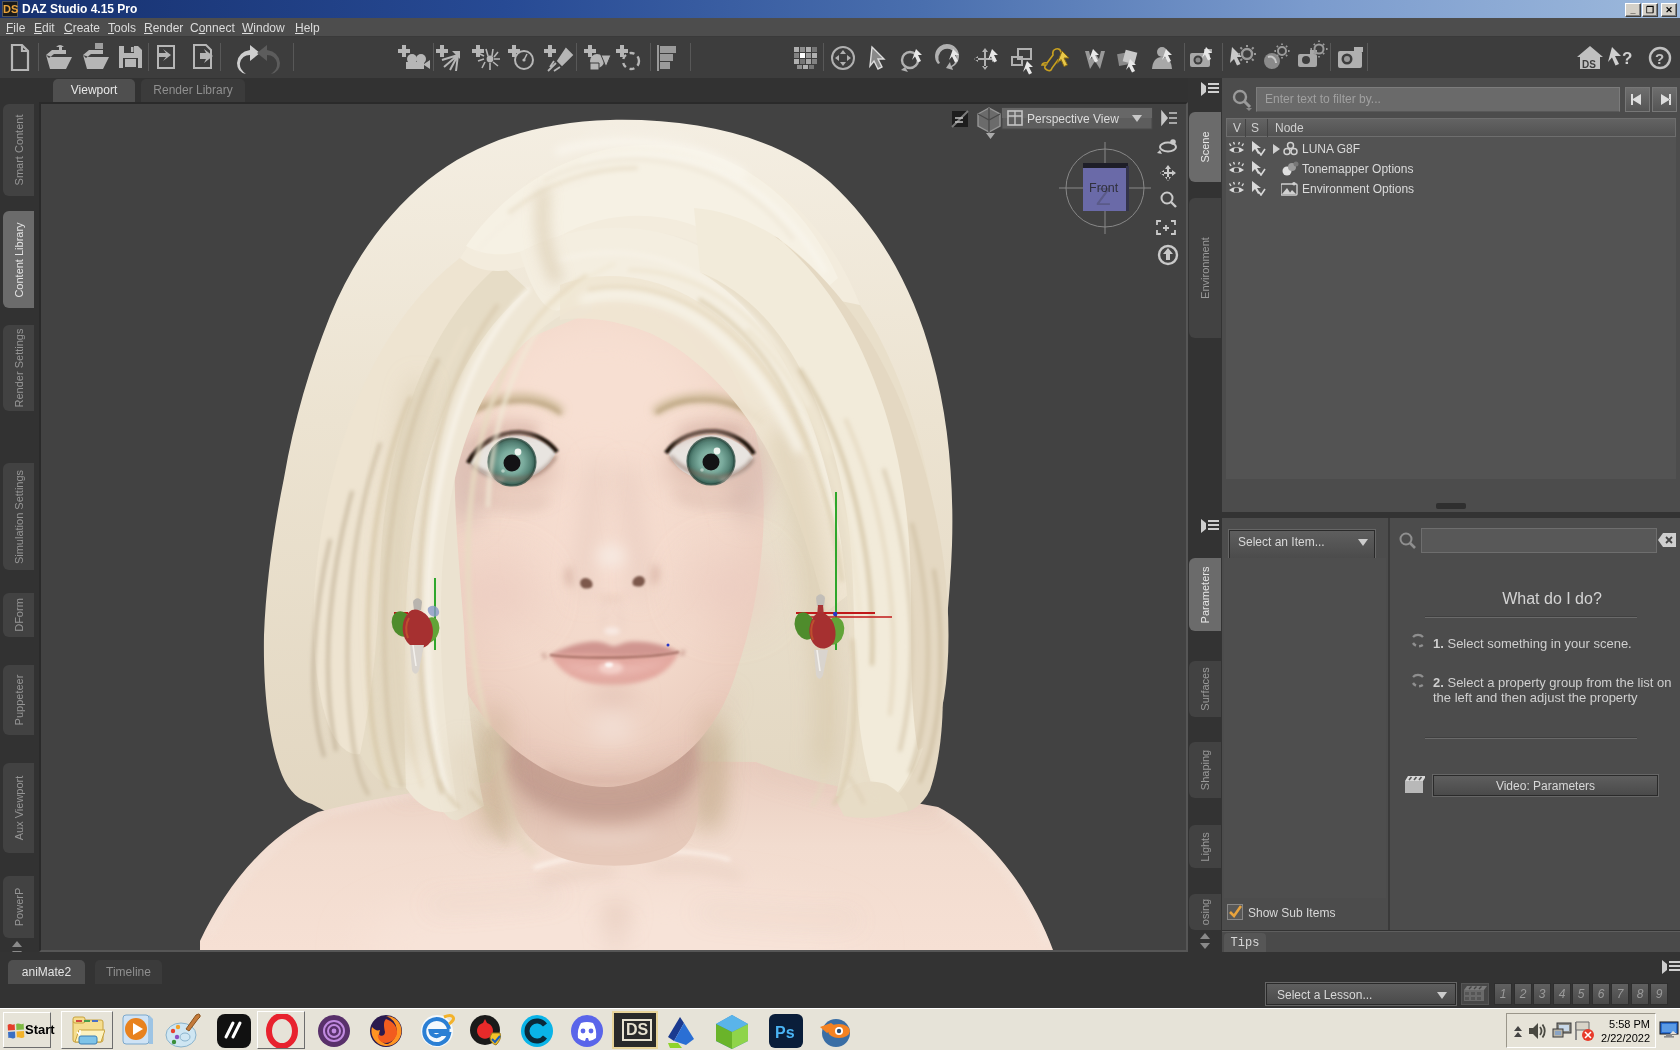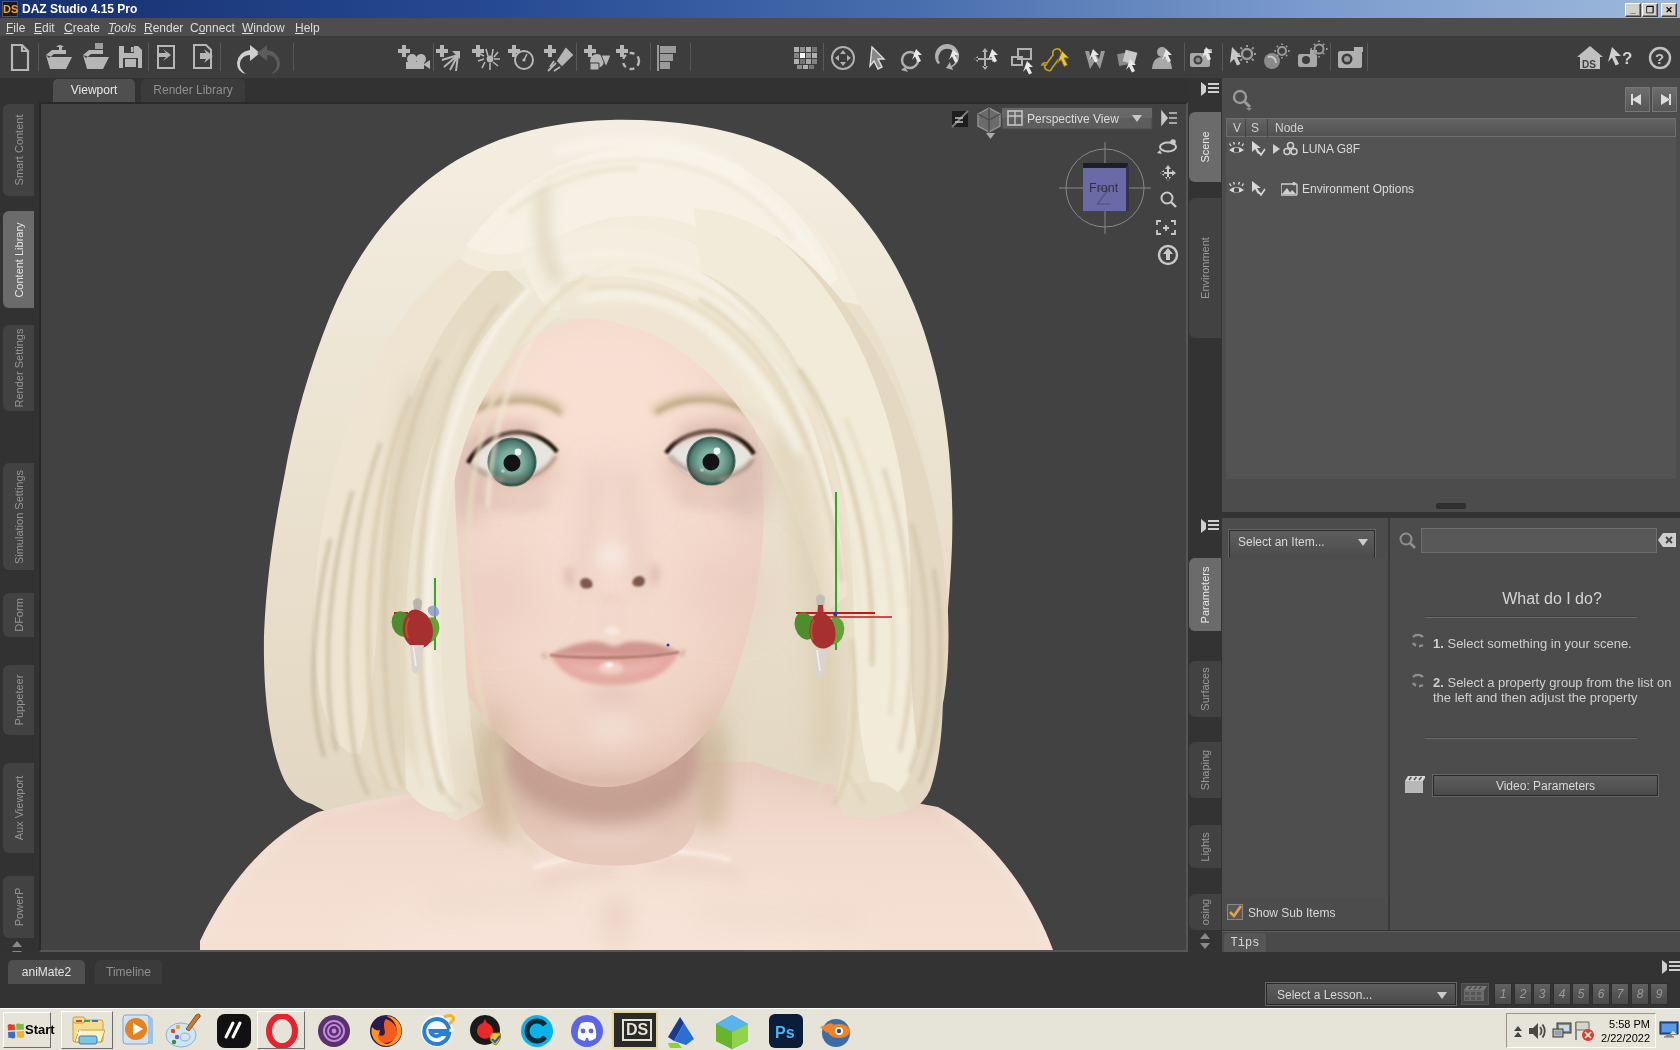--- a/index.html
+++ b/index.html
@@ -78,21 +78,21 @@
     <div id="title-text" class="abs">DAZ Studio 4.15 Pro</div>
     <div class="winbtn abs" style="left:1625px;">_</div>
     <div class="winbtn abs" style="left:1642px;">❐</div>
     <div class="winbtn abs" style="left:1661px;">✕</div>
   </div>
 
   <div id="menubar" class="abs">
     <div class="menu-item" style="left:6px;"><u>F</u>ile</div>
     <div class="menu-item" style="left:34px;"><u>E</u>dit</div>
     <div class="menu-item" style="left:64px;"><u>C</u>reate</div>
-    <div class="menu-item" style="left:108px;font-style:italic;"><u>T</u>ools</div>
+    <div class="menu-item" style="left:108px;"><u>T</u>ools</div>
     <div class="menu-item" style="left:144px;"><u>R</u>ender</div>
     <div class="menu-item" style="left:190px;">C<u>o</u>nnect</div>
     <div class="menu-item" style="left:242px;"><u>W</u>indow</div>
     <div class="menu-item" style="left:295px;"><u>H</u>elp</div>
   </div>
 
   <div id="toolbar" class="abs">
   <svg width="1680" height="41" viewBox="0 0 1680 41" fill="none">
     <g stroke="#585858" stroke-width="1">
           <path d="M38.5 6 V34 M148.5 6 V34 M220.5 6 V34 M293.5 6 V34 M433.5 6 V34 M576.5 6 V34 M650.5 6 V34 M690.5 6 V34 M823.5 6 V34 M1184.5 6 V34 M1222.5 6 V34 M1330.5 6 V34 M1367.5 6 V34"></path>
@@ -564,20 +564,21 @@
       </div>
     <div class="rvtab" style="top:120px; height:140px;">
         <span>Environment</span>
       </div>
     <div id="scene-panel">
       <svg style="position:absolute;left:8px;top:10px;" width="24" height="24" viewBox="0 0 24 24">
           <circle cx="10" cy="9" r="6" fill="none" stroke="#9a9a9a" stroke-width="2.4"></circle>
           <path d="M14 13 L20 19" stroke="#9a9a9a" stroke-width="3"></path>
           <path d="M16 20 l6 0 -3 3 z" fill="#888"></path>
         </svg>
+      <div class="filter-input abs" style="left:34px; top:9px; width:364px;">Enter text to filter by...</div>
       <div class="arrbtn abs" style="left:403px; top:9px;"><svg width="23" height="23" viewBox="0 0 23 23">
             <path d="M15 6 L15 17 L6 11.5 Z M5 6 L7 6 L7 17 L5 17 Z" fill="#ddd"></path>
           </svg></div>
       <div class="arrbtn abs" style="left:430px; top:9px;"><svg width="23" height="23" viewBox="0 0 23 23">
             <path d="M8 6 L8 17 L17 11.5 Z M16 6 L18 6 L18 17 L16 17 Z" fill="#ddd"></path>
           </svg></div>
       <div class="tree-hdr">
           <span style="position:absolute;left:6px;top:2px;">V</span>
           <span style="position:absolute;left:24px;top:2px;">S</span>
           <span style="position:absolute;left:48px;top:2px;">Node</span>
@@ -597,20 +598,37 @@
             </svg>
           <svg style="position:absolute;left:46px;top:5px;" width="8" height="10" viewBox="0 0 8 10">
               <path d="M1 0 L8 5 L1 10 Z" fill="#cfcfcf"></path>
             </svg>
           <svg style="position:absolute;left:57px;top:2px;" width="15" height="15" viewBox="0 0 15 15">
               <circle cx="7.5" cy="4.5" r="3" fill="none" stroke="#d0d0d0" stroke-width="1.5"></circle>
               <circle cx="4" cy="10.5" r="3" fill="none" stroke="#d0d0d0" stroke-width="1.5"></circle>
               <circle cx="11" cy="10.5" r="3" fill="none" stroke="#d0d0d0" stroke-width="1.5"></circle>
             </svg>
           <span style="position:absolute;left:76px;top:3px;">LUNA G8F</span>
+        </div>
+        <div class="trow" style="top:22px;">
+          <svg style="position:absolute;left:2px;top:2px;" width="17" height="15" viewBox="0 0 17 15">
+              <path d="M1 9 Q8.5 3 16 9 Q8.5 15 1 9 Z" fill="#d8d8d8"></path>
+              <circle cx="8.5" cy="9" r="2.6" fill="#4a4a4a"></circle>
+              <path d="M3 5 L1.5 2.5 M6.5 3.5 L5.5 1 M10.5 3.5 L11.5 1 M14 5 L15.5 2.5" stroke="#d8d8d8" stroke-width="1.4"></path>
+            </svg>
+          <svg style="position:absolute;left:24px;top:2px;" width="16" height="15" viewBox="0 0 16 15">
+              <path d="M2 0 L2 11 L5 8 L8 13 L10 12 L7 7 L11 7 Z" fill="#d8d8d8"></path>
+              <path d="M9 11 l2 3 4 -6" stroke="#d8d8d8" stroke-width="1.6" fill="none"></path>
+            </svg>
+          <svg style="position:absolute;left:55px;top:2px;" width="18" height="16" viewBox="0 0 18 16">
+              <circle cx="6" cy="10" r="4.5" fill="#e0e0e0"></circle>
+              <circle cx="11" cy="6" r="4" fill="#9a9a9a"></circle>
+              <circle cx="15" cy="3" r="2.5" fill="#777"></circle>
+            </svg>
+          <span style="position:absolute;left:76px;top:3px;">Tonemapper Options</span>
         </div>
         <div class="trow" style="top:42px;">
           <svg style="position:absolute;left:2px;top:2px;" width="17" height="15" viewBox="0 0 17 15">
               <path d="M1 9 Q8.5 3 16 9 Q8.5 15 1 9 Z" fill="#d8d8d8"></path>
               <circle cx="8.5" cy="9" r="2.6" fill="#4a4a4a"></circle>
               <path d="M3 5 L1.5 2.5 M6.5 3.5 L5.5 1 M10.5 3.5 L11.5 1 M14 5 L15.5 2.5" stroke="#d8d8d8" stroke-width="1.4"></path>
             </svg>
           <svg style="position:absolute;left:24px;top:2px;" width="16" height="15" viewBox="0 0 16 15">
               <path d="M2 0 L2 11 L5 8 L8 13 L10 12 L7 7 L11 7 Z" fill="#d8d8d8"></path>
               <path d="M9 11 l2 3 4 -6" stroke="#d8d8d8" stroke-width="1.6" fill="none"></path>

